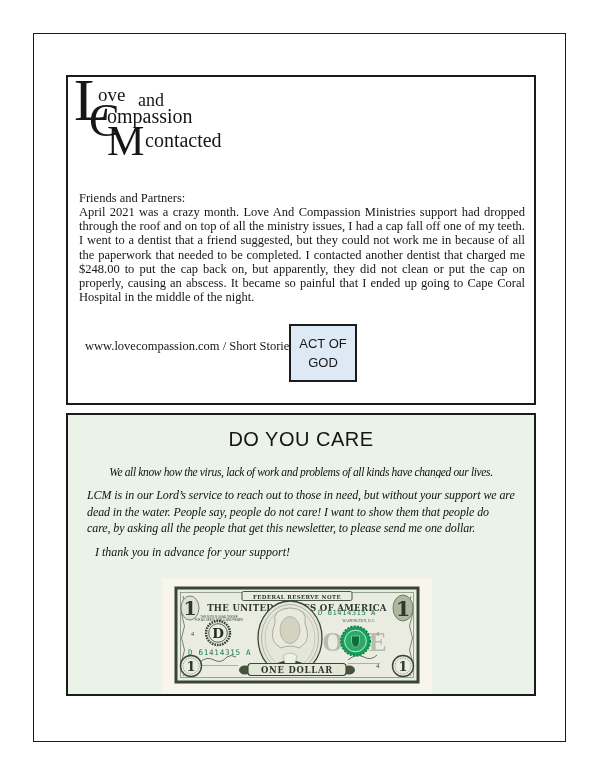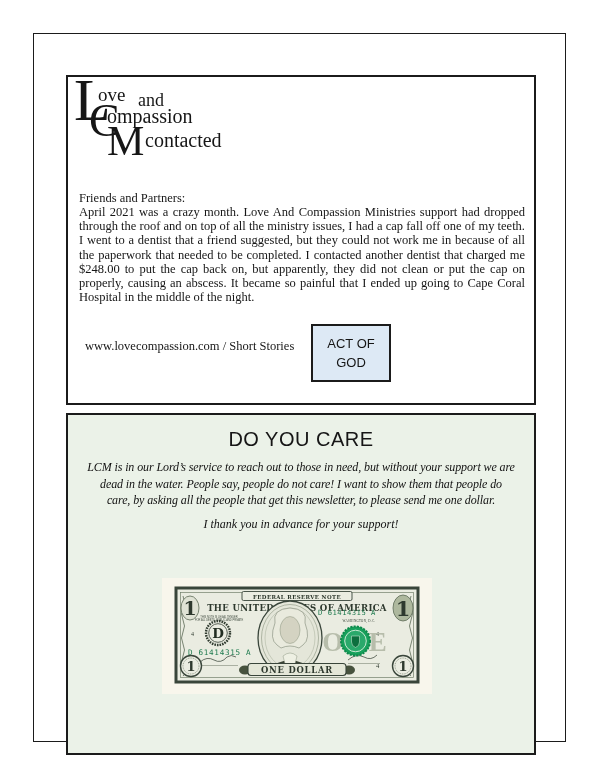--- a/index.html
+++ b/index.html
@@ -25,34 +25,34 @@
                  font-family:"DejaVu Serif", serif; font-style:italic; font-weight:bold;
                  font-size:14.5px; line-height:24px; }
 
   .salutation { position:absolute; left:11px; top:98px; font-size:12.5px;margin-top:16px; }
   .para1 { position:absolute; left:11px; top:128px; width:446px; text-align:justify;
            font-size:12.5px; line-height:14.2px; }
   .para2 { position:absolute; left:11px; top:220px; width:448px; font-size:12.5px; line-height:14.2px; }
   .para2 .ital { font-style:italic; }
   .read-more { position:absolute; left:17px; top:262px; font-size:12.5px; line-height:15px; }
 
-  .act-badge { position:absolute; left:243px; top:247px; width:80px; height:58px;
+  .act-badge { position:absolute; left:221px; top:247px; width:68px; height:58px;
                background:#dde9f5; border:2px solid #1b1b1b;
                display:flex; flex-direction:column; align-items:center; justify-content:center;
                font-family:"Liberation Sans", sans-serif; font-size:13px; line-height:19px; }
 
   
-  .care-box { position:absolute; left:66px; top:413px; width:470px; height:342px;
+  .care-box { position:absolute; left:66px; top:413px; width:470px; height:283px;
               border:2px solid #1b1b1b; background:#ebf2e8; }
   .care-heading { margin-top:13px; text-align:center; font-family:"Liberation Sans", sans-serif;
                   font-size:20px; line-height:22px; letter-spacing:0.5px; }
-  .care-para { font-style:italic; font-family:"Liberation Serif", serif; color:#111;text-align:center; }
+  .care-para { font-style:italic; font-family:"Liberation Serif", serif; color:#111; }
   .care-p1 { margin:16px 8px 0; text-align:center; font-size:11.5px; letter-spacing:-0.35px; white-space:nowrap; overflow:hidden; }
   .care-p2 { margin:9px 19px 0; font-size:12px; line-height:16.5px; letter-spacing:-0.1px; }
-  .care-p3 { margin:8px 19px 0; font-size:12px; }
+  .care-p3 { margin:8px 27px 0; font-size:12px; }
 
   .bill { position:absolute; left:94px; top:163px; width:270px; height:116px; }
 </style>
 </head>
 <body>
 
 <div class="page">
 
   <div class="outer-border"></div>
 
@@ -79,20 +79,21 @@
     </div>
 
     <div class="act-badge">
       <div>ACT OF</div>
       <div>GOD</div>
     </div>
   </div>
 
   <div class="care-box">
     <div class="care-heading">DO YOU CARE</div>
+    <div class="care-para care-p1">We all know how the virus, lack of work and problems of all kinds have changed our lives.</div>
     <div class="care-para care-p2">LCM is in our Lord’s service to reach out to those in need, but without your support we are dead in the water.  People say, people do not care!  I want to show them that people do care, by asking all the people that get this newsletter, to please send me one dollar.</div>
     <div class="care-para care-p3">I thank you in advance for your support!</div>
 
     <svg class="bill" viewBox="0 0 270 116">
 
       <rect x="0" y="0" width="270" height="116" fill="#f8f6ec"></rect>
 
       <rect x="14" y="10" width="242" height="94" fill="#eaece1" stroke="#39453a" stroke-width="3"></rect>
       <rect x="18.5" y="14.5" width="233" height="85" fill="none" stroke="#72806b" stroke-width="0.7"></rect>
 

